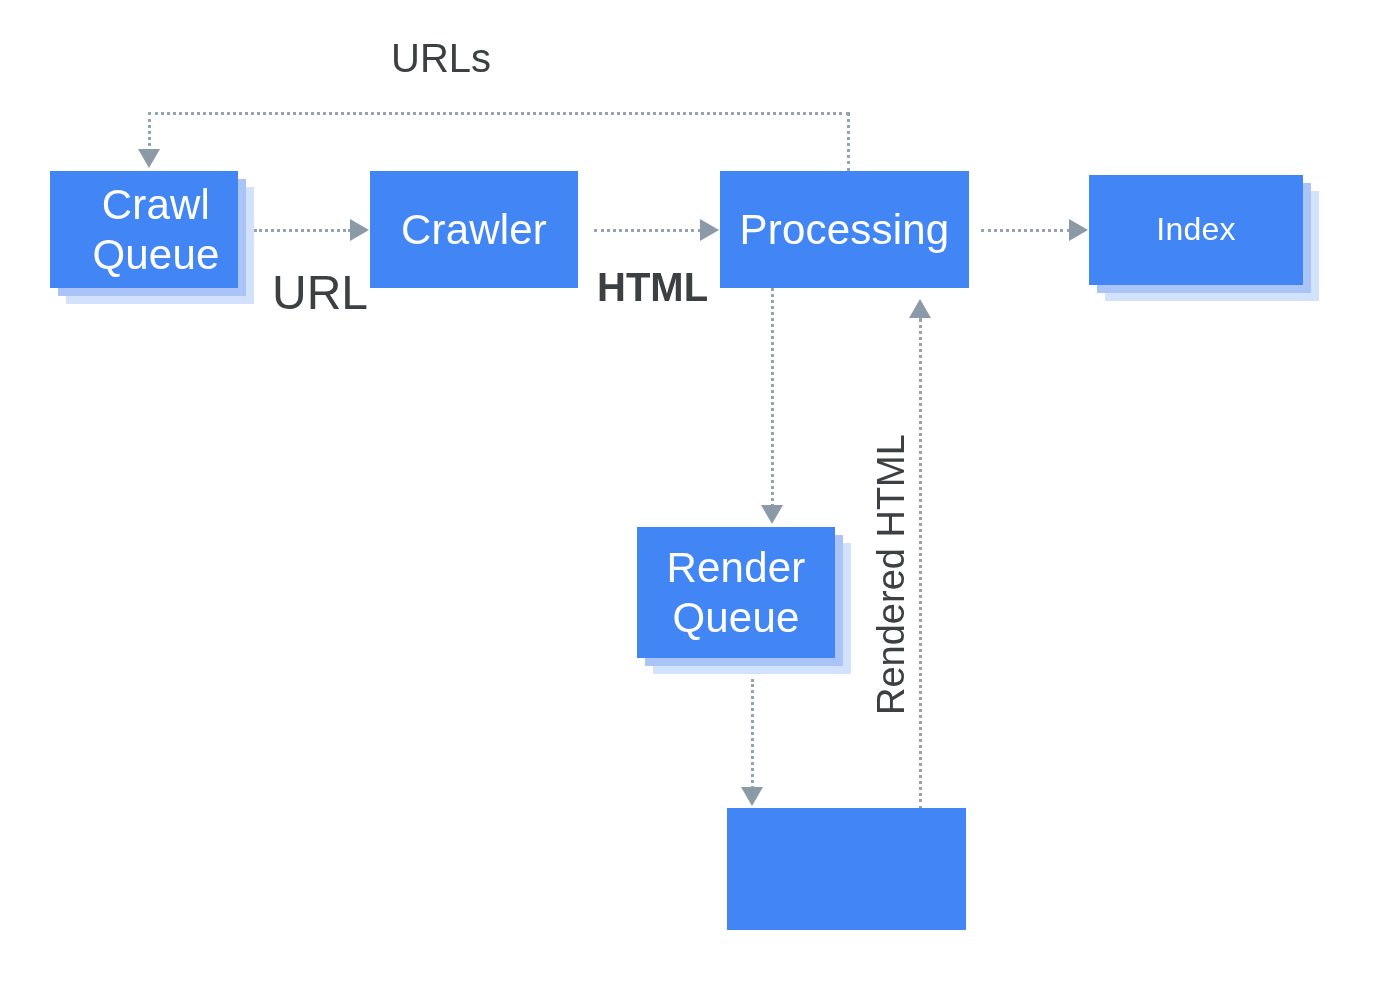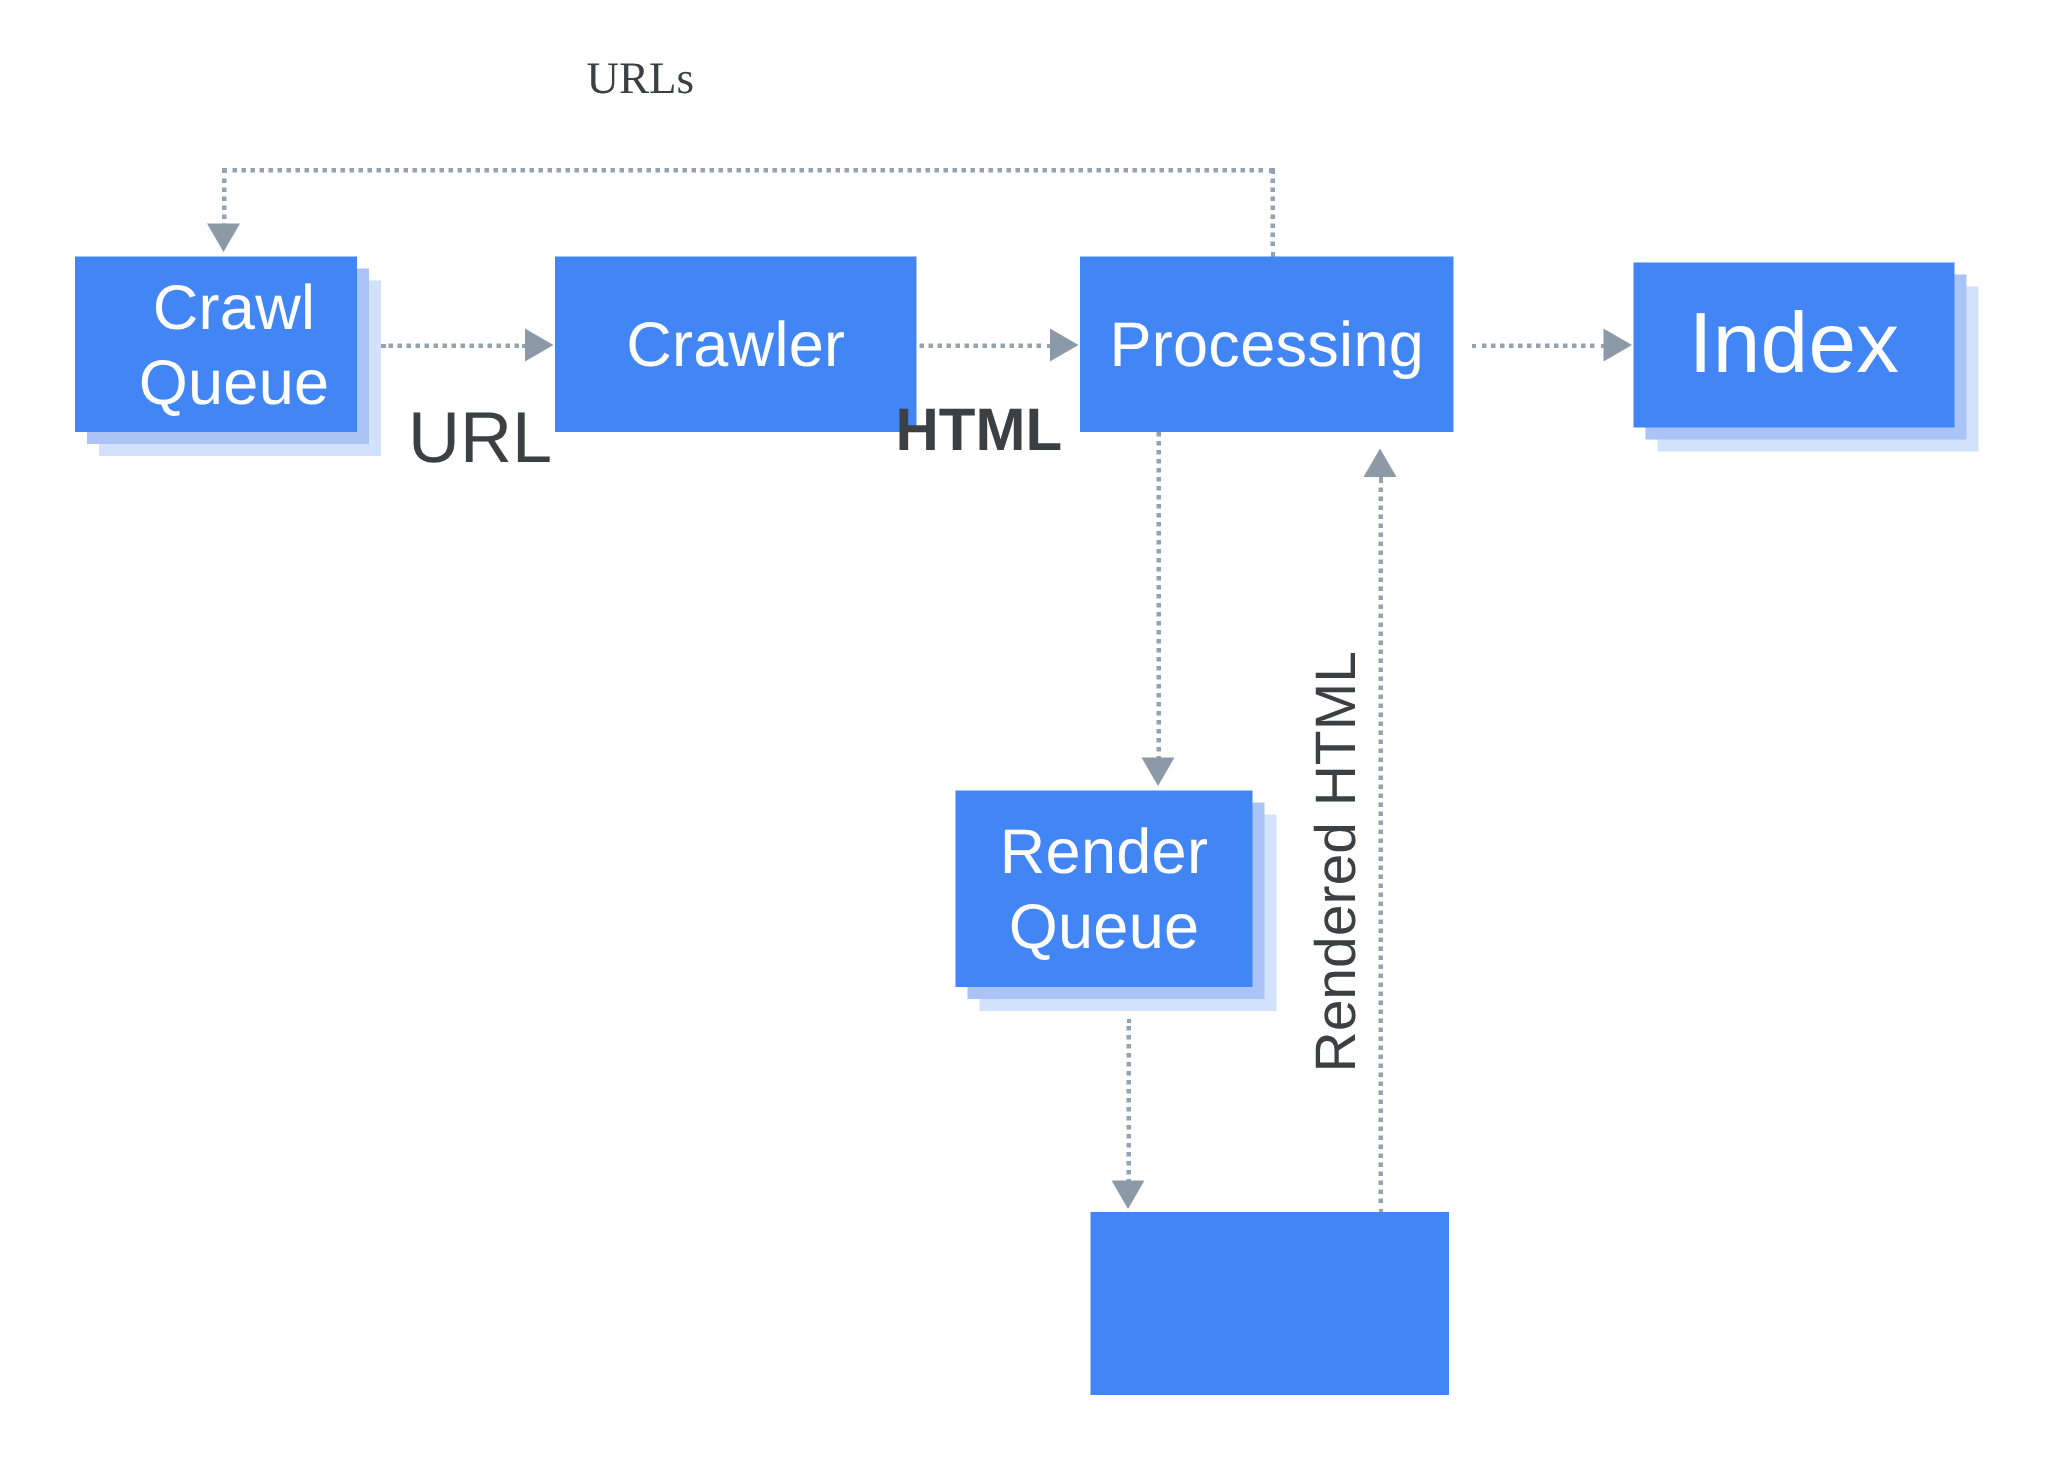--- a/index.html
+++ b/index.html
@@ -121,49 +121,49 @@
 
   <div class="edge-v" style="left:771px; top:288px; height:219px;"></div>
   <div class="arrow down" style="left:761px; top:505px;"></div>
 
   <div class="edge-v" style="left:751px; top:679px; height:110px;"></div>
   <div class="arrow down" style="left:741px; top:787px;"></div>
 
   <div class="edge-v" style="left:919px; top:318px; height:492px;"></div>
   <div class="arrow up" style="left:909px; top:299px;"></div>
 
-  <div class="edge-label" style="left:391px; top:36px; font-size:30px;font-family:Liberation Serif, serif;">URLs</div>
+  <div class="edge-label" style="left:391px; top:36px; font-size:40px;">URLs</div>
 
   <div class="edge-label" style="left:272px; top:265px; font-size:48px;">URL</div>
 
   <div class="edge-label" style="left:597px; top:265px; font-size:40px;font-weight:bold;">HTML</div>
 
   <div class="edge-label vertical" style="left:870px; top:715px; font-size:38px;">Rendered HTML</div>
 
   <div class="shadow s2" style="left:66px; top:187px; width:188px; height:117px;"></div>
   <div class="shadow s1" style="left:58px; top:179px; width:188px; height:117px;"></div>
   <div class="node" style="left:50px; top:171px; width:188px; height:117px; font-size:42px;padding-left:24px;">
     <div class="node-face"></div>
     <span class="node-label">Crawl
 Queue</span>
   </div>
 
-  <div class="node" style="left:370px; top:171px; width:241px; height:117px; font-size:42px;">
+  <div class="node" style="left:370px; top:171px; width:208px; height:117px; font-size:42px;">
     <div class="node-face"></div>
     <span class="node-label">Crawler</span>
   </div>
 
   <div class="node" style="left:720px; top:171px; width:249px; height:117px; font-size:42px;">
     <div class="node-face"></div>
     <span class="node-label">Processing</span>
   </div>
 
   <div class="shadow s2" style="left:1105px; top:191px; width:214px; height:110px;"></div>
   <div class="shadow s1" style="left:1097px; top:183px; width:214px; height:110px;"></div>
-  <div class="node" style="left:1089px; top:175px; width:214px; height:110px; font-size:57px;">
+  <div class="node" style="left:1089px; top:175px; width:214px; height:110px; font-size:32px;">
     <div class="node-face"></div>
     <span class="node-label">Index</span>
   </div>
 
   <div class="shadow s2" style="left:653px; top:543px; width:198px; height:131px;"></div>
   <div class="shadow s1" style="left:645px; top:535px; width:198px; height:131px;"></div>
   <div class="node" style="left:637px; top:527px; width:198px; height:131px; font-size:42px;justify-content:center;">
     <div class="node-face"></div>
     <span class="node-label">Render
 Queue</span>

